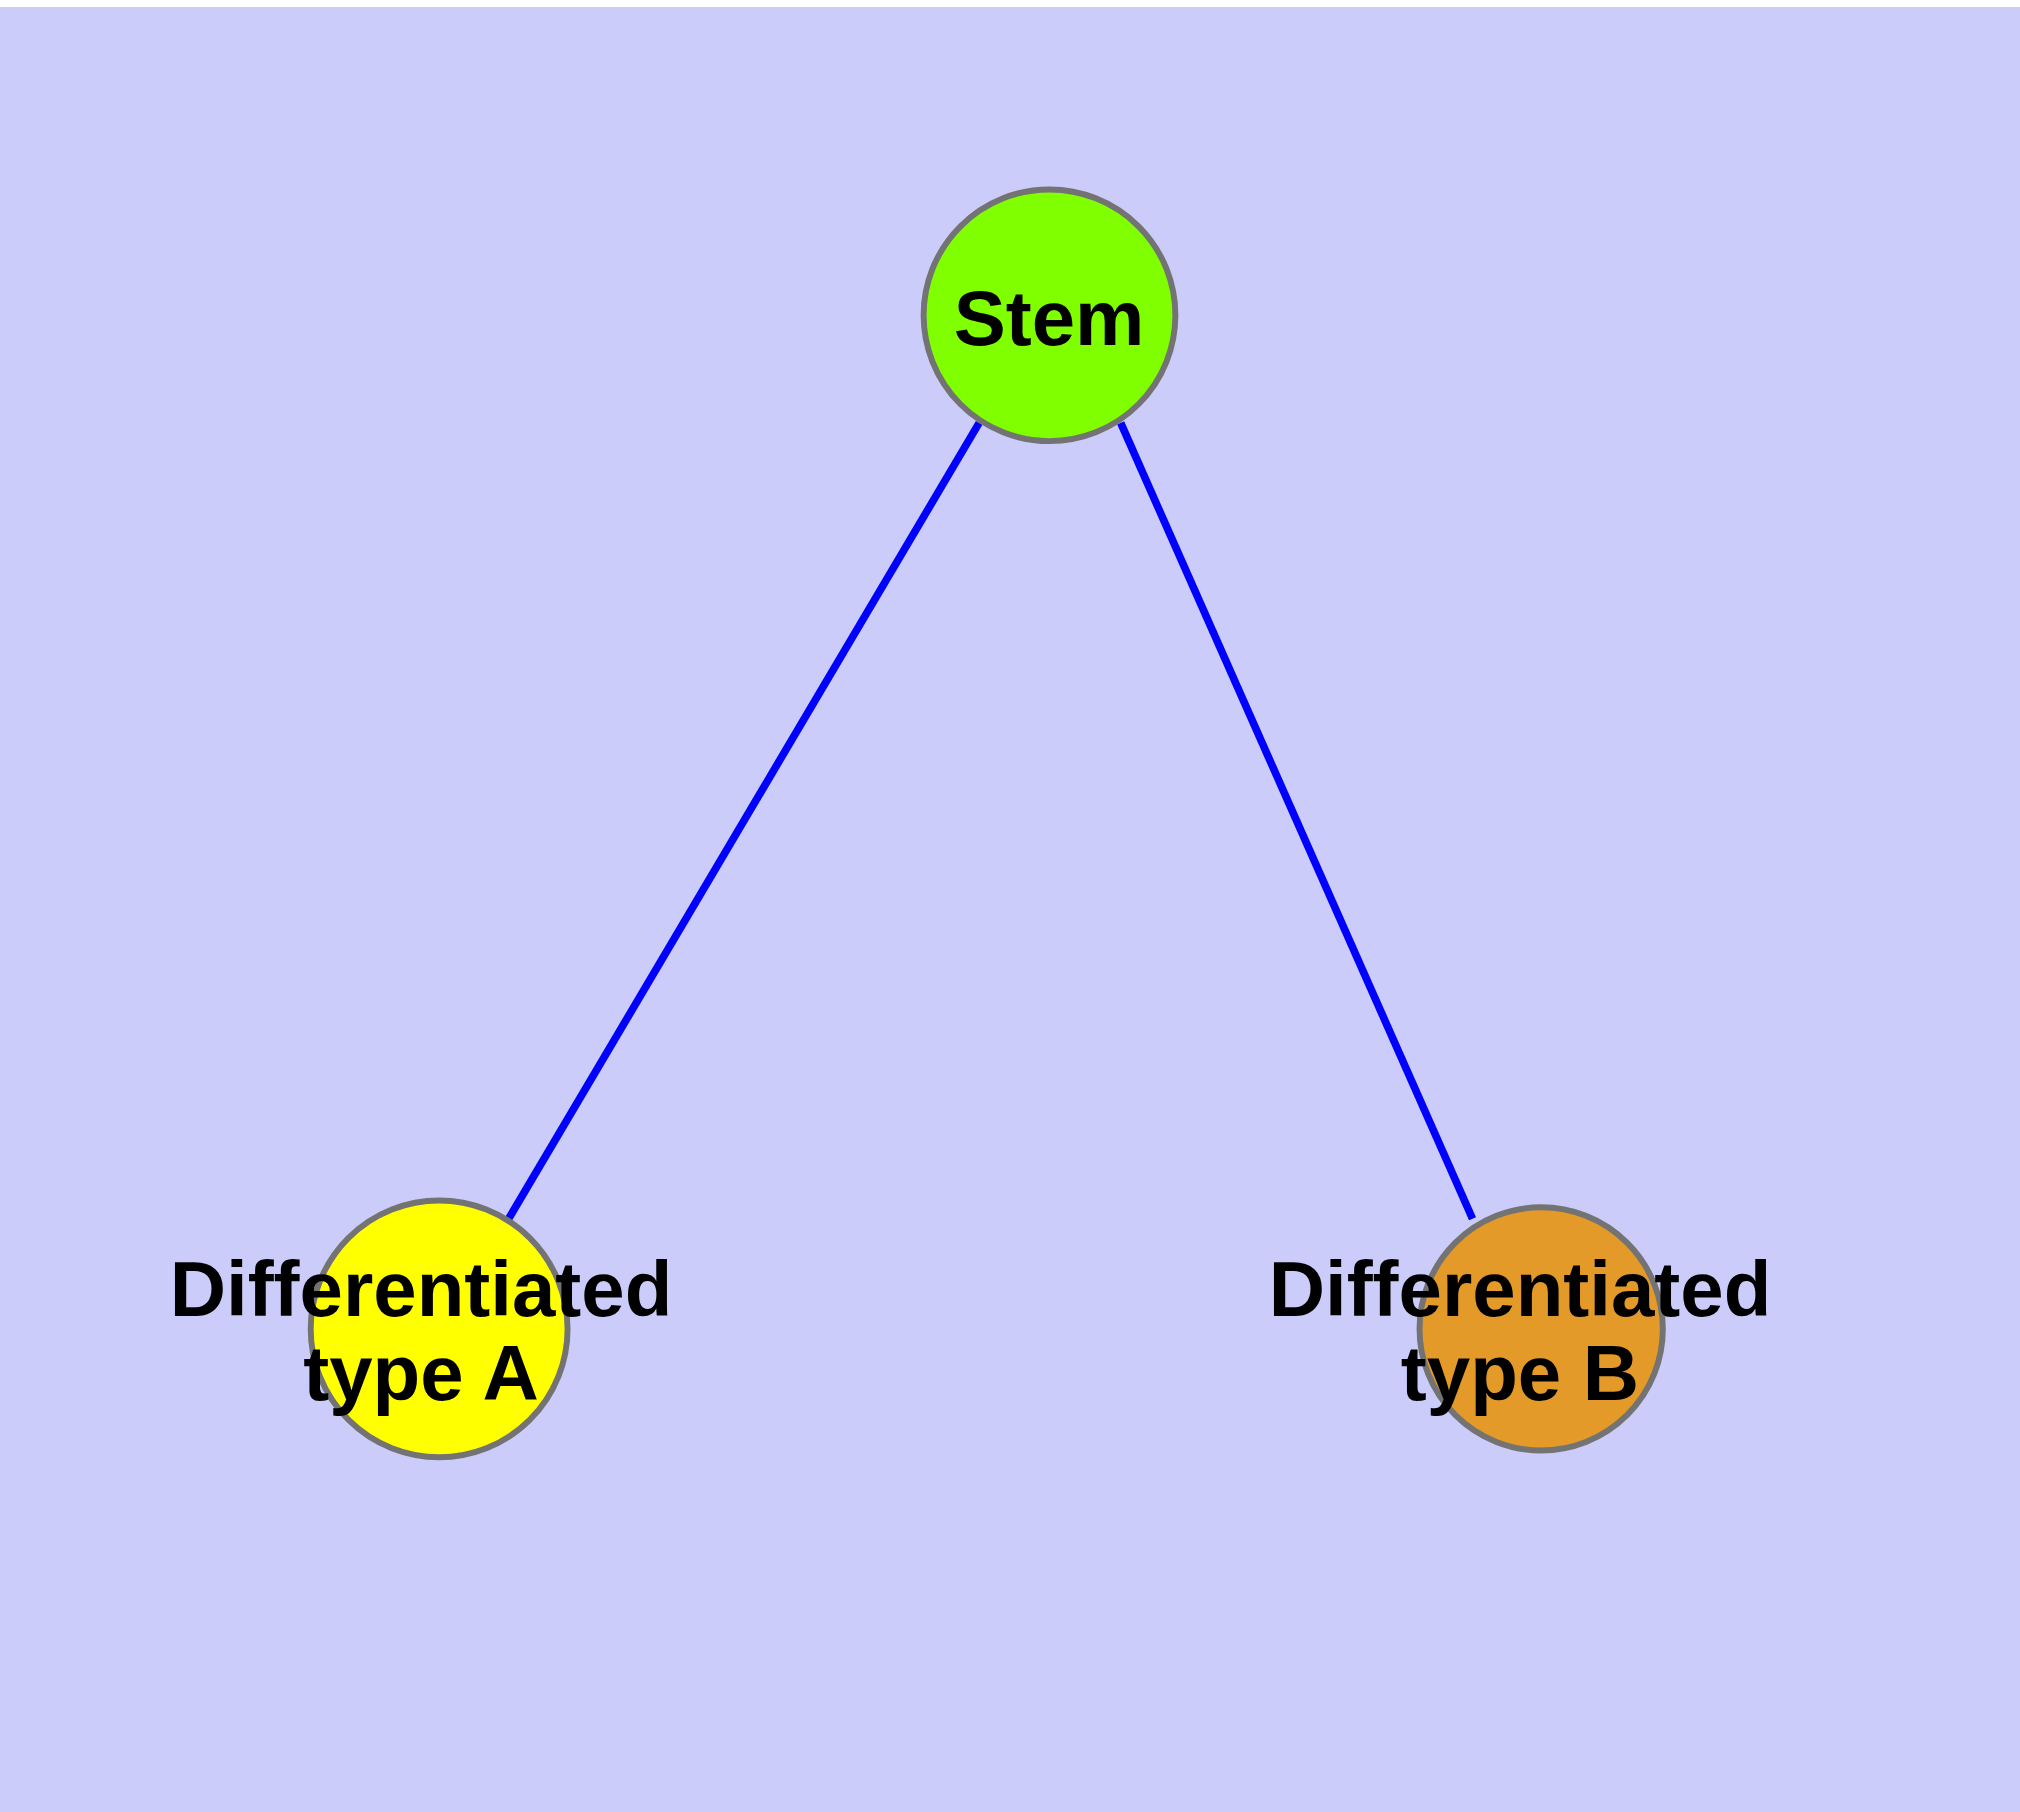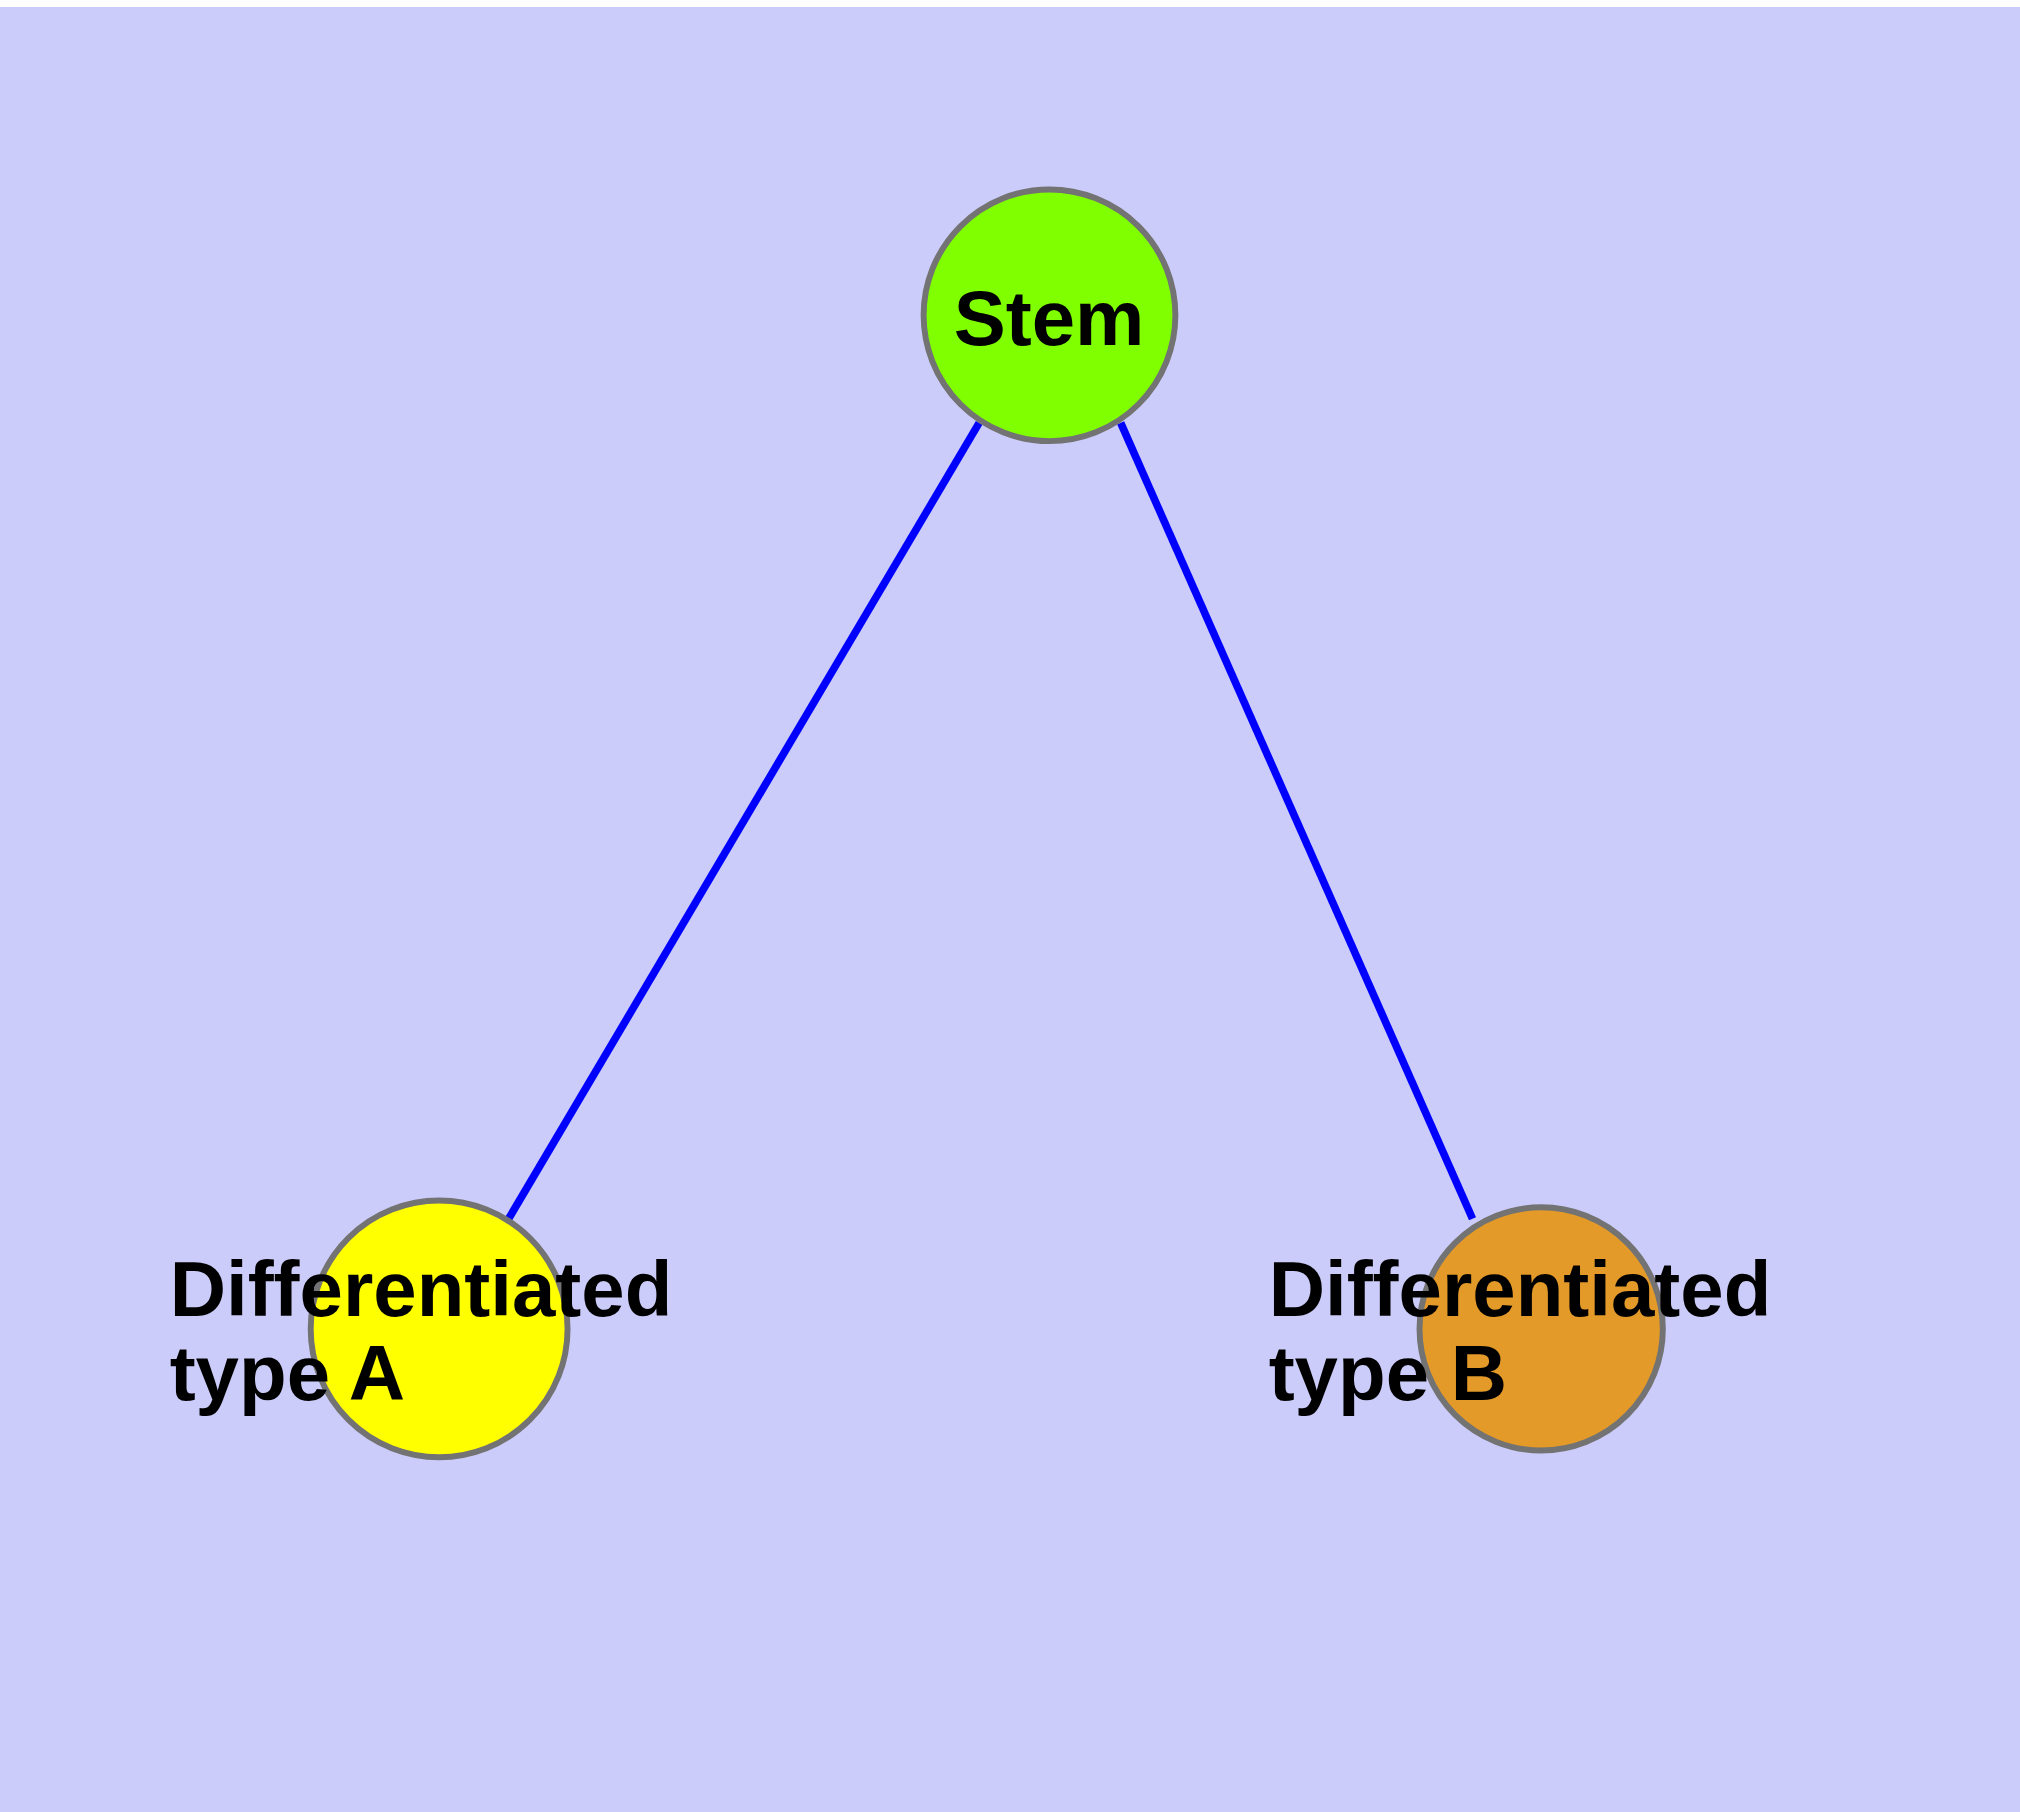--- a/index.html
+++ b/index.html
@@ -29,20 +29,21 @@
     left: 0;
     top: 0;
     width: 2021px;
     height: 1812px;
   }
   .node-label {
     position: absolute;
     color: #000000;
     font-family: "Liberation Sans", sans-serif;
     font-weight: bold;
+    text-align: center;
     white-space: pre;
     line-height: 1.08;
     pointer-events: none;
     transform: translate(-50%, -50%);
   }
 </style>
 </head>
 <body>
 
 <div id="canvas" style="width: 2021px; height: 1812px; background: rgb(255, 255, 255);">

